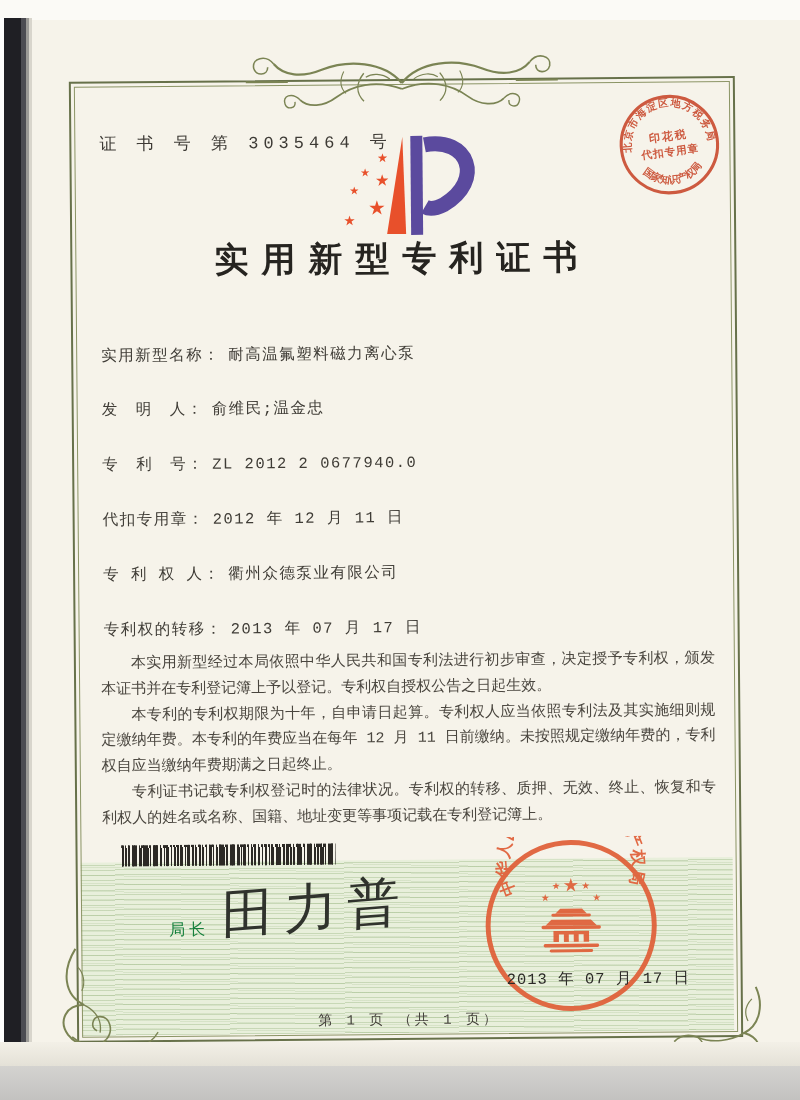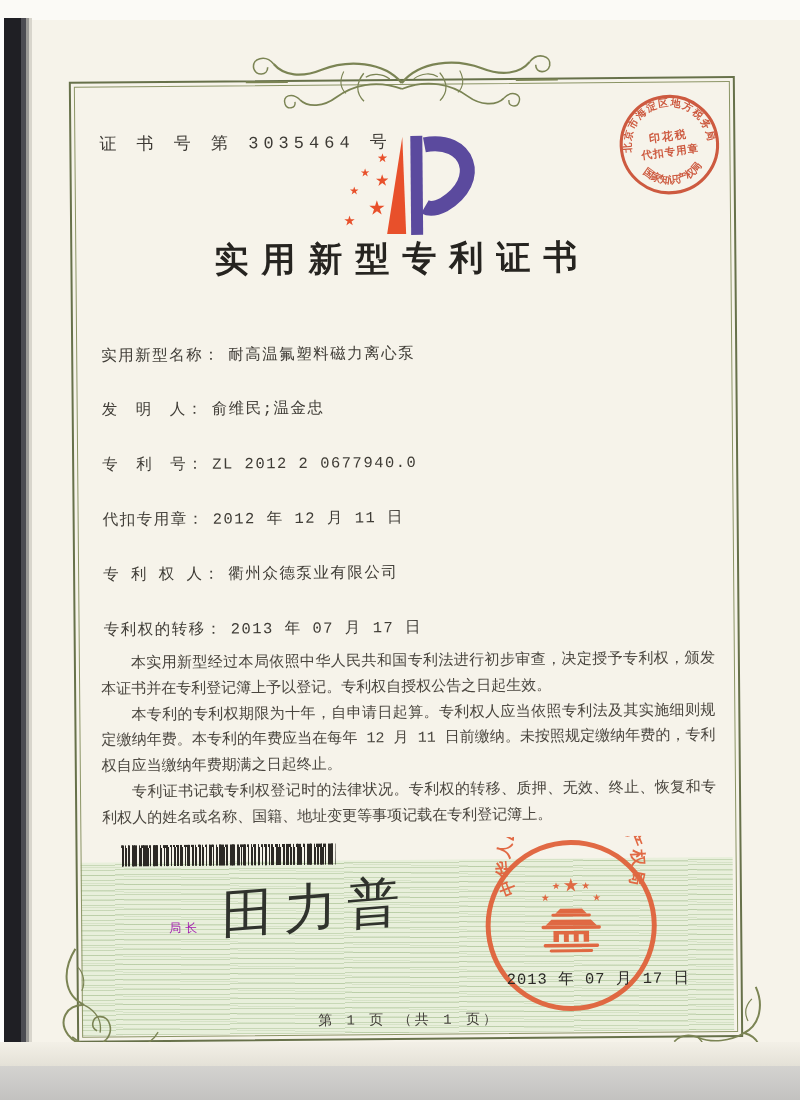--- a/index.html
+++ b/index.html
@@ -36,21 +36,21 @@
   .field{position:absolute;left:103px;z-index:4;font-size:15.5px;color:#3f3c36;letter-spacing:1.5px;white-space:nowrap;}
   .field .flabel{margin-right:8px;}
   .body-text{position:absolute;left:100px;top:649px;width:614px;z-index:4;
     font-size:15px;line-height:25.8px;color:#4a463f;text-align:justify;}
   .body-text p{margin:0;text-indent:2em;}
   .barcode{position:absolute;left:119px;top:843px;width:214px;height:21px;z-index:4;
     background-image:
       repeating-linear-gradient(90deg,#2c2925 0 1.5px,transparent 1.5px 3.5px),
       repeating-linear-gradient(90deg,#2c2925 0 1px,transparent 1px 6.5px),
       repeating-linear-gradient(90deg,#2c2925 0 2.5px,transparent 2.5px 11px);}
-  .sig-title{position:absolute;left:166px;top:918px;z-index:5;font-size:12px;letter-spacing:4px;color:#a21caf;}
+  .sig-title{position:absolute;left:166px;top:918px;z-index:5;font-size:16px;letter-spacing:4px;color:#15803d;}
   .sig-name{position:absolute;left:218px;top:872px;z-index:5;font-size:53px;letter-spacing:10px;
     color:#30332d;transform:rotate(-4deg) skewX(-5deg);font-weight:500;}
   .seal{position:absolute;left:479px;top:838px;width:178px;height:178px;z-index:4;opacity:0.93;}
   .seal-date{position:absolute;left:503px;top:970px;z-index:6;font-size:15.5px;letter-spacing:1px;color:#2b2a27;}
   .page-footer{position:absolute;left:75px;top:1011px;width:660px;z-index:5;text-align:center;
     font-size:14px;letter-spacing:3px;color:#45423c;}
   .tax-stamp{position:absolute;left:620px;top:94px;width:106px;height:106px;z-index:4;
     opacity:0.9;transform:rotate(-7deg);}
 </style>
 </head>

